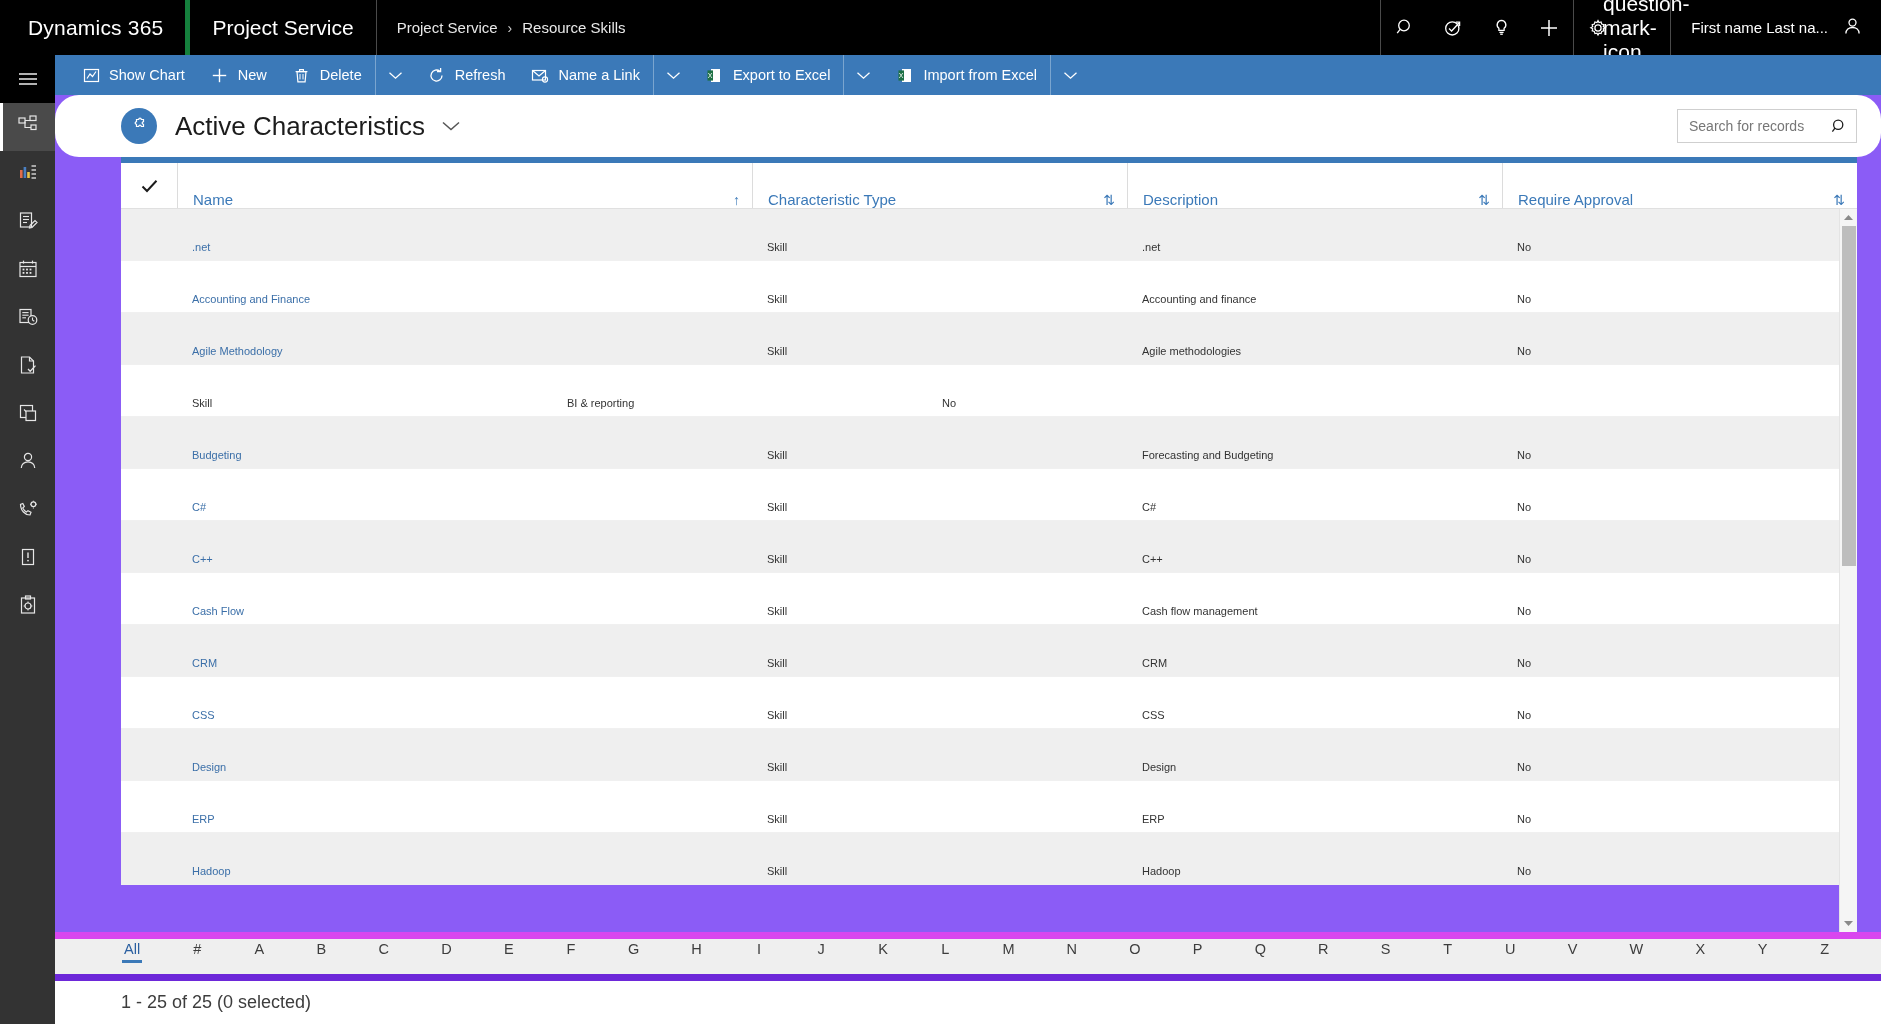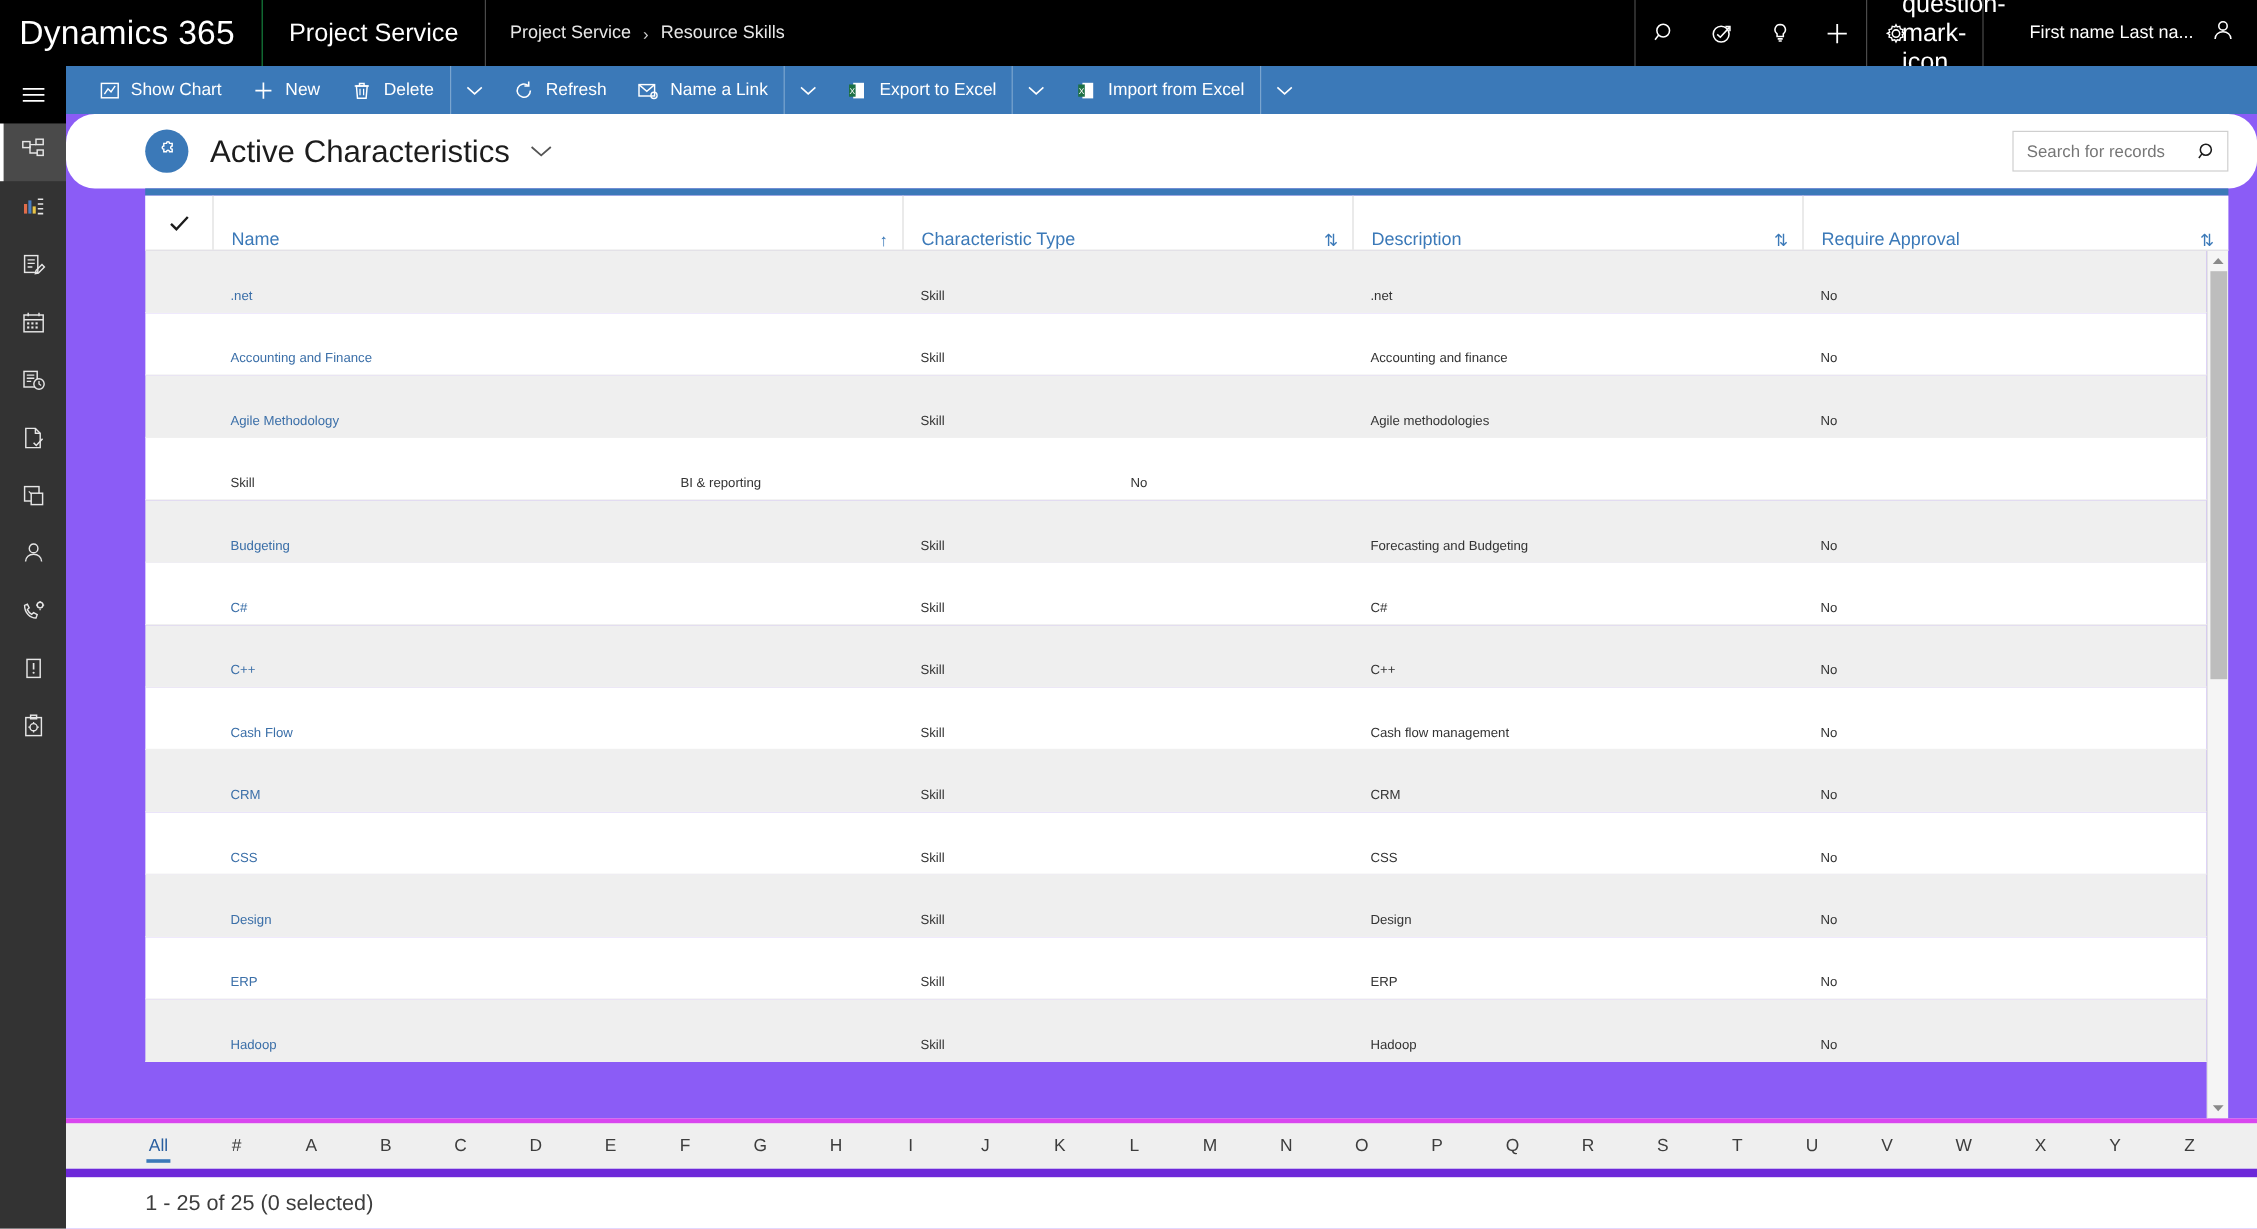--- a/index.html
+++ b/index.html
@@ -9,23 +9,23 @@
     background: #ffffff; overflow: hidden;
   }
   #app { position: relative; width: 1881px; height: 1024px; display: flex; flex-direction: column; }
 
   
   .topnav {
     height: 55px; background: #000000; color: #ffffff;
     display: flex; align-items: stretch; flex: 0 0 55px;
   }
   .tn-brand {
-    display: flex; align-items: center; padding: 0 22px 0 16px;
-    font-size: 28px; font-weight: 400; letter-spacing: .2px; color: #ffffff;
-    border-right: 1px solid #15803d;
+    display: flex; align-items: center; padding: 0 22px 0 28px;
+    font-size: 21px; font-weight: 400; letter-spacing: .2px; color: #ffffff;
+    border-right: 5px solid #15803d;
   }
   .tn-app {
     display: flex; align-items: center; padding: 0 22px;
     font-size: 21px; font-weight: 400; color: #ffffff;
     border-right: 1px solid #4a4a4a;
   }
   .tn-crumbs {
     display: flex; align-items: center; padding: 0 20px; gap: 10px;
     font-size: 15px; color: #e8e8e8;
   }
@@ -40,21 +40,21 @@
     width: 48px; height: 55px; display: flex; align-items: center; justify-content: center;
     color: #ffffff;
   }
   .tn-icons-b {
     display: flex; align-items: center; border-right: 1px solid #4a4a4a;
   }
   .tn-user {
     display: flex; align-items: center; gap: 14px; padding: 0 18px 0 20px;
     font-size: 15px; color: #ffffff;
   }
-  .tn-user .uname { white-space: nowrap; margin-left: 18px; }
+  .tn-user .uname { white-space: nowrap; }
 
   
   .bodyrow { flex: 1 1 auto; display: flex; min-height: 0; }
 
   
   .sidebar {
     width: 55px; flex: 0 0 55px; background: #333333;
     display: flex; flex-direction: column; align-items: stretch;
   }
   .sb-ham {
@@ -168,22 +168,22 @@
     color: #8a8a8a; flex: 0 0 17px;
   }
   .vs-track { flex: 1 1 auto; width: 18px; position: relative; }
   .vs-thumb {
     position: absolute; left: 2px; right: 2px; top: 0; height: 340px;
     background: #bdbdbd;
   }
 
   
   .alphabar {
-    flex: 0 0 42px; background: #efefef; display: flex; align-items: center;
-    padding: 0 24px 0 66px; border-top: 4px solid #d946ef;
+    flex: 0 0 42px; background: #efefef; display: flex; align-items: flex-start;
+    padding: 0 24px 0 66px; border-top: 7px solid #d946ef;
   }
   .alpha-inner { display: flex; align-items: center; width: 100%; justify-content: space-between; padding-right: 24px; }
   .alpha {
     font-size: 14.5px; color: #3d3d3d; padding: 2px 3px; position: relative;
     min-width: 16px; text-align: center;
   }
   .alpha.sel { color: #2a5fa0; }
   .alpha.sel::after {
     content: ""; position: absolute; left: 1px; right: 1px; bottom: -4px;
     height: 3px; background: #3b79b8;

